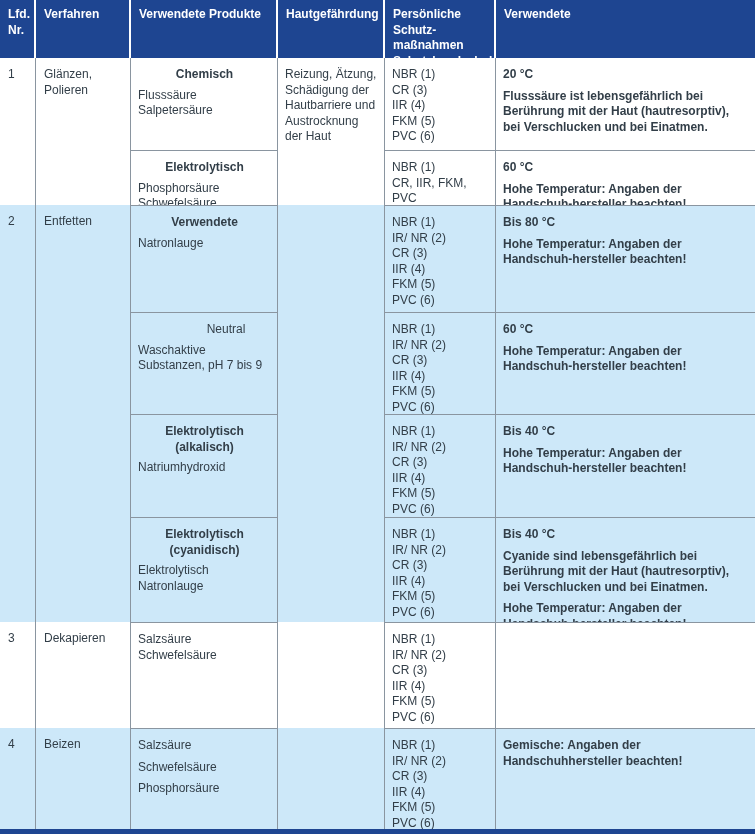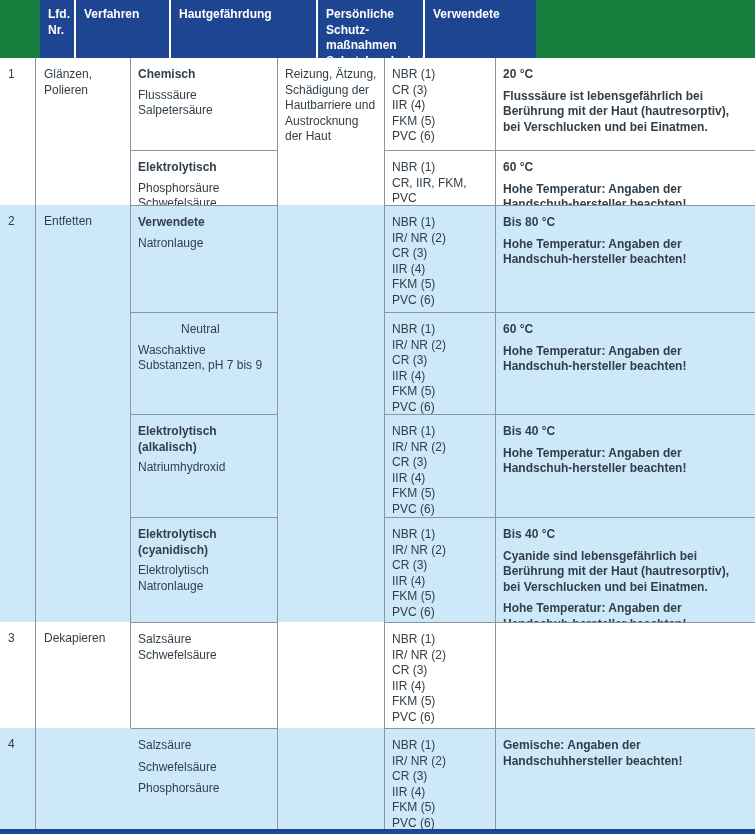--- a/index.html
+++ b/index.html
@@ -16,22 +16,21 @@
     color:var(--ink);
     background:#ffffff;
   }
   .page{width:755px;height:834px;overflow:hidden;background:#ffffff;}
 
   
   .thead{
     display:grid;
     grid-template-columns:36px 95px 147px 107px 111px 1fr;
     height:58px;
-    background:#15803d;
-    padding-left:40px;
+    background:#fde047;
   }
   .th{
     background:var(--blue);
     color:#ffffff;
     font-weight:bold;
     padding:7px 6px 0 8px;
     white-space:pre-line;
     border-right:2px solid #ffffff;
     overflow:hidden;
   }
@@ -52,38 +51,39 @@
   .cell{overflow:hidden;padding:9px 6px 4px 8px;}
   .c1{grid-column:1;grid-row:1/-1;border-right:1px solid var(--line);}
   .c2{grid-column:2;grid-row:1/-1;border-right:1px solid var(--line);}
   .c4{grid-column:4;grid-row:1/-1;border-right:1px solid var(--line);padding-left:7px;}
   .c3{grid-column:3;border-right:1px solid var(--line);border-top:1px solid var(--line);padding-left:7px;}
   .c5{grid-column:5;border-right:1px solid var(--line);border-top:1px solid var(--line);padding-left:7px;}
   .c6{grid-column:6;border-top:1px solid var(--line);padding-left:7px;}
   .r1{grid-row:1;} .r2{grid-row:2;} .r3{grid-row:3;} .r4{grid-row:4;}
   .nt{border-top:none;}
 
-  .ptitle{font-weight:bold;margin:0 0 5px 0;}
+  .ptitle{font-weight:bold;margin:0 0 5px 0;text-align:center;}
   .ptitle.regular{font-weight:normal;margin-left:43px;}
   .pline{margin:0;}
   .spaced .pline{margin:0 0 6px 0;}
   .gl{margin:0;}
   .rp{margin:0 0 6px 0;font-weight:bold;}
 
   .bottombar{height:5px;background:var(--blue);}
 </style>
 </head>
 <body>
 
 <div class="page">
 
   <div class="thead">
     <div class="th">Lfd.
 Nr.</div>
     <div class="th">Verfahren</div>
+    <div class="th">Verwendete Produkte</div>
     <div class="th">Hautgefährdung</div>
     <div class="th">Persönliche Schutz-
 maßnahmen
 Schutzhandschuhe</div>
     <div class="th">Verwendete</div>
   </div>
 
   <section class="group bg-white g1">
     <div class="cell c1">1</div>
     <div class="cell c2">Glänzen, Polieren</div>
@@ -211,20 +211,21 @@
       <div class="gl">CR (3)</div>
       <div class="gl">IIR (4)</div>
       <div class="gl">FKM (5)</div>
       <div class="gl">PVC (6)</div>
     </div>
     <div class="cell c6 r1"></div>
   </section>
 
   <section class="group bg-blue g4">
     <div class="cell c1">4</div>
+    <div class="cell c2">Beizen</div>
     <div class="cell c4"></div>
     <div class="cell c3 r1 spaced">
       <div class="pline">Salzsäure</div>
       <div class="pline">Schwefelsäure</div>
       <div class="pline">Phosphorsäure</div>
     </div>
     <div class="cell c5 r1">
       <div class="gl">NBR (1)</div>
       <div class="gl">IR/ NR (2)</div>
       <div class="gl">CR (3)</div>

